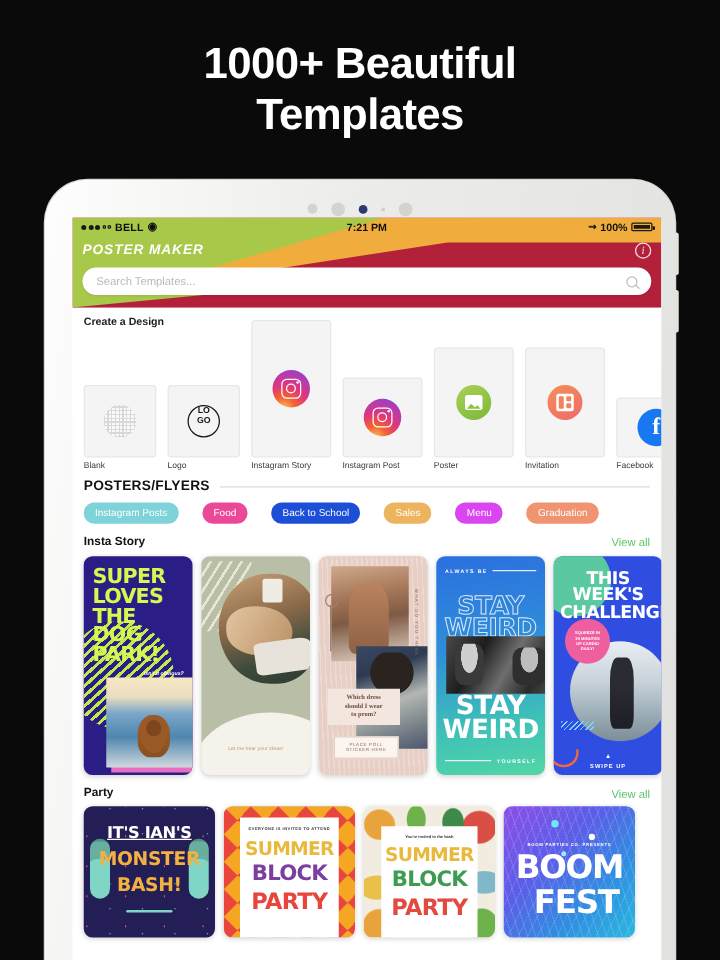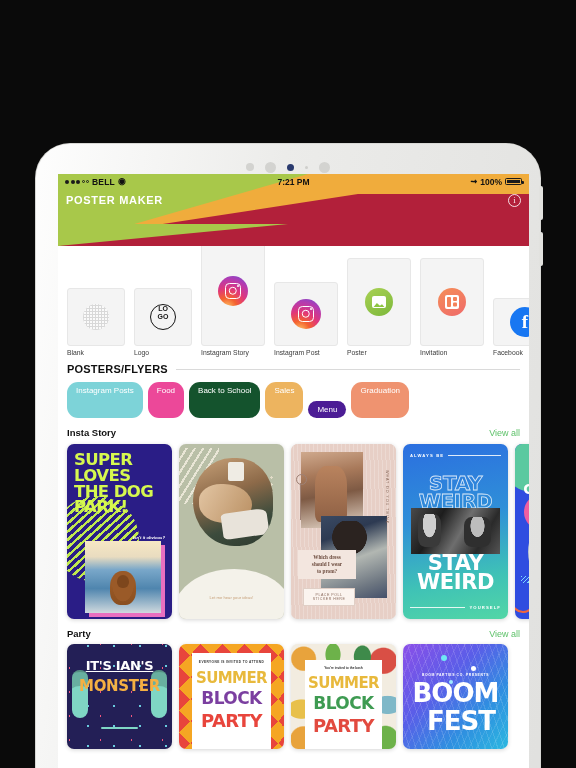--- a/index.html
+++ b/index.html
@@ -47,21 +47,21 @@
   .dot.hollow { background:transparent; border:1px solid #1a1a1a; width:3px; height:3px; }
   .sb-carrier { letter-spacing:0.2px; font-size:8.5px; }
   .wifi { font-size:9px; line-height:1; }
   .sb-center { position:absolute; left:0; right:0; text-align:center; font-size:8.5px; }
   .sb-right { margin-left:auto; display:flex; align-items:center; gap:3px; z-index:2; }
   .batt { width:17px; height:7px; border:1px solid #1a1a1a; border-radius:1.5px; position:relative; }
   .batt i { position:absolute; inset:1px; background:#1a1a1a; display:block; }
   .batt::after { content:""; position:absolute; right:-2.5px; top:2px; width:1.5px; height:3px; background:#1a1a1a; border-radius:0 1px 1px 0; }
 
   .brand-row { position:absolute; top:16px; left:0; right:0; height:20px;
-               display:flex; align-items:center; padding:0 8px; z-index:3; }
+               display:flex; align-items:center; padding:0 8px; z-index:3;font-style:italic; }
   .brand { color:#fff; font-weight:bold; font-size:11px; letter-spacing:0.7px; }
   .info-icon { margin-left:auto; width:13px; height:13px; border:1.1px solid rgba(255,255,255,.85);
                border-radius:50%; color:rgba(255,255,255,.9); font-size:9px; line-height:11px;
                text-align:center; font-family:"Liberation Serif", serif; }
 
   .searchbar { position:absolute; top:40px; left:8px; right:8px; height:22px; background:#fff;
                border-radius:11px; display:flex; align-items:center; padding:0 11px; z-index:3;
                box-shadow:0 1px 2px rgba(0,0,0,.07); }
   .searchbar span.ph { color:#b9b9b9; font-size:9px; }
   .search-mag { margin-left:auto; width:9px; height:9px; border:1.3px solid #bdbdbd;
@@ -99,30 +99,30 @@
   .ic-invite .glyph { width:48%; height:52%; background:#fff; border-radius:2px; position:relative; }
   .ic-invite .glyph::before { content:""; position:absolute; left:13%; top:14%; width:30%; height:72%; background:#f4825a; border-radius:1px; }
   .ic-invite .glyph::after { content:""; position:absolute; right:13%; top:14%; width:30%; height:30%;
       background:#f4825a; box-shadow:0 0.35em 0 0 #f4825a; border-radius:1px; }
   .ic-fb { background:#1877f2; color:#fff; font-weight:bold; font-family:"Liberation Serif",serif; }
 
   
   .pf-head { display:flex; align-items:center; gap:8px; padding:7px 9px 0; }
   .pf-title { font-size:11px; font-weight:bold; letter-spacing:0.2px; color:#111; }
   .pf-rule { flex:1; height:1px; background:#dadada; }
-  .chips { display:flex; gap:5px; padding:7px 9px 0; }
+  .chips { display:flex; gap:19px; padding:7px 9px 0; }
   .chip { border-radius:11px; padding:4px 9px; font-size:8px; color:#fff; white-space:nowrap; }
 
   .row-head { display:flex; align-items:center; padding:9px 9px 0; }
   .row-title { font-size:9.5px; font-weight:bold; color:#111; }
   .view-all { margin-left:auto; font-size:9px; color:#5ec26a; }
 
   
   .cards { display:flex; gap:7px; padding:6px 0 0 9px; }
-  .card { width:105px; height:175px; border-radius:7px; overflow:hidden; position:relative;
+  .card { width:87px; height:175px; border-radius:7px; overflow:hidden; position:relative;
           flex:0 0 auto; box-shadow:0 1px 4px rgba(0,0,0,.17); background:#fff; }
 
   
   .c1 { background:#2a1d86; }
   .c1 .stripes { position:absolute; left:-14px; top:52px; width:86px; height:86px; border-radius:50%;
       background:repeating-linear-gradient(-42deg,#c8f44a 0 2.5px,transparent 2.5px 6px); opacity:.95; }
   .c1 .hl { position:absolute; left:7px; top:8px; right:6px; color:#d6f84f; font-weight:bold;
       font-size:16.5px; line-height:0.96; letter-spacing:-0.6px; font-family:"DejaVu Sans",sans-serif; }
   .c1 .sub { position:absolute; right:7px; top:91px; color:#fff; font-size:4.2px; font-weight:bold; font-style:italic; }
   .c1 .frame { position:absolute; left:22px; top:101px; width:76px; height:72px; background:#e86fc0; }
@@ -283,20 +283,24 @@
   .p4b .l1 { position:absolute; left:0; right:0; top:38px; text-align:center; color:#fff;
       font-weight:bold; font-size:26px; line-height:0.9; letter-spacing:-1px; font-family:"DejaVu Sans",sans-serif; }
   .p4b .l2 { position:absolute; left:0; right:16px; top:66px; text-align:center; color:#fff;
       font-weight:bold; font-size:26px; line-height:0.9; letter-spacing:-1px; font-family:"DejaVu Sans",sans-serif;margin-left:24px; }
 </style>
 </head>
 <body>
 
 <div class="stage">
 
+  <div class="hero">
+    <div>1000+ Beautiful</div>
+    <div>Templates</div>
+  </div>
 
   <div class="tablet">
     <div class="tablet-inner-shadow"></div>
     <div class="btn-side v1"></div>
     <div class="btn-side v2"></div>
 
     <div class="camera-row">
       <span class="cam a"></span>
       <span class="cam b"></span>
       <span class="cam c"></span>
@@ -335,22 +339,27 @@
                 <i></i>
               </span>
           </div>
         </div>
 
         <div class="brand-row">
           <span class="brand">POSTER MAKER</span>
           <span class="info-icon">i</span>
         </div>
 
-      </div>
-
+        <div class="searchbar">
+          <span class="ph">Search Templates...</span>
+          <span class="search-mag"></span>
+        </div>
+      </div>
+
+      <div class="sec-label">Create a Design</div>
       <div class="design-row">
 
         <div class="design-item">
           <div class="design-card" style="width:58px;height:58px;">
             <span class="ic-blank"></span>
           </div>
           <span class="design-name">Blank</span>
         </div>
 
         <div class="design-item">
@@ -405,23 +414,23 @@
       </div>
 
       <div class="pf-head">
         <span class="pf-title">POSTERS/FLYERS</span>
         <span class="pf-rule"></span>
       </div>
 
       <div class="chips">
         <span class="chip" style="background:#7dd3d8;">Instagram Posts</span>
         <span class="chip" style="background:#ec4899;">Food</span>
-        <span class="chip" style="background:#14532d;">Back to School</span>
+        <span class="chip" style="background:#1d4ed8;">Back to School</span>
         <span class="chip" style="background:#edb45f;">Sales</span>
-        <span class="chip" style="background:#4c1d95;margin-top:19px;">Menu</span>
+        <span class="chip" style="background:#d946ef;">Menu</span>
         <span class="chip" style="background:#ef9370;">Graduation</span>
       </div>
 
       <div class="row-head">
         <span class="row-title">Insta Story</span>
         <span class="view-all">View all</span>
       </div>
 
       <div class="cards">
 
@@ -493,20 +502,21 @@
       </div>
 
       <div class="cards2">
 
         <div class="card2 p1b">
           <div class="stars"></div>
           <div class="clawL"></div>
           <div class="clawR"></div>
           <div class="t1">IT'S IAN'S</div>
           <div class="t2">MONSTER</div>
+          <div class="t3">BASH!</div>
           <div class="line"></div>
         </div>
 
         <div class="card2 p2b">
           <div class="panel">
             <div class="e">EVERYONE IS INVITED TO ATTEND</div>
             <div class="l1">SUMMER</div>
             <div class="l2">BLOCK</div>
             <div class="l3">PARTY</div>
           </div>

